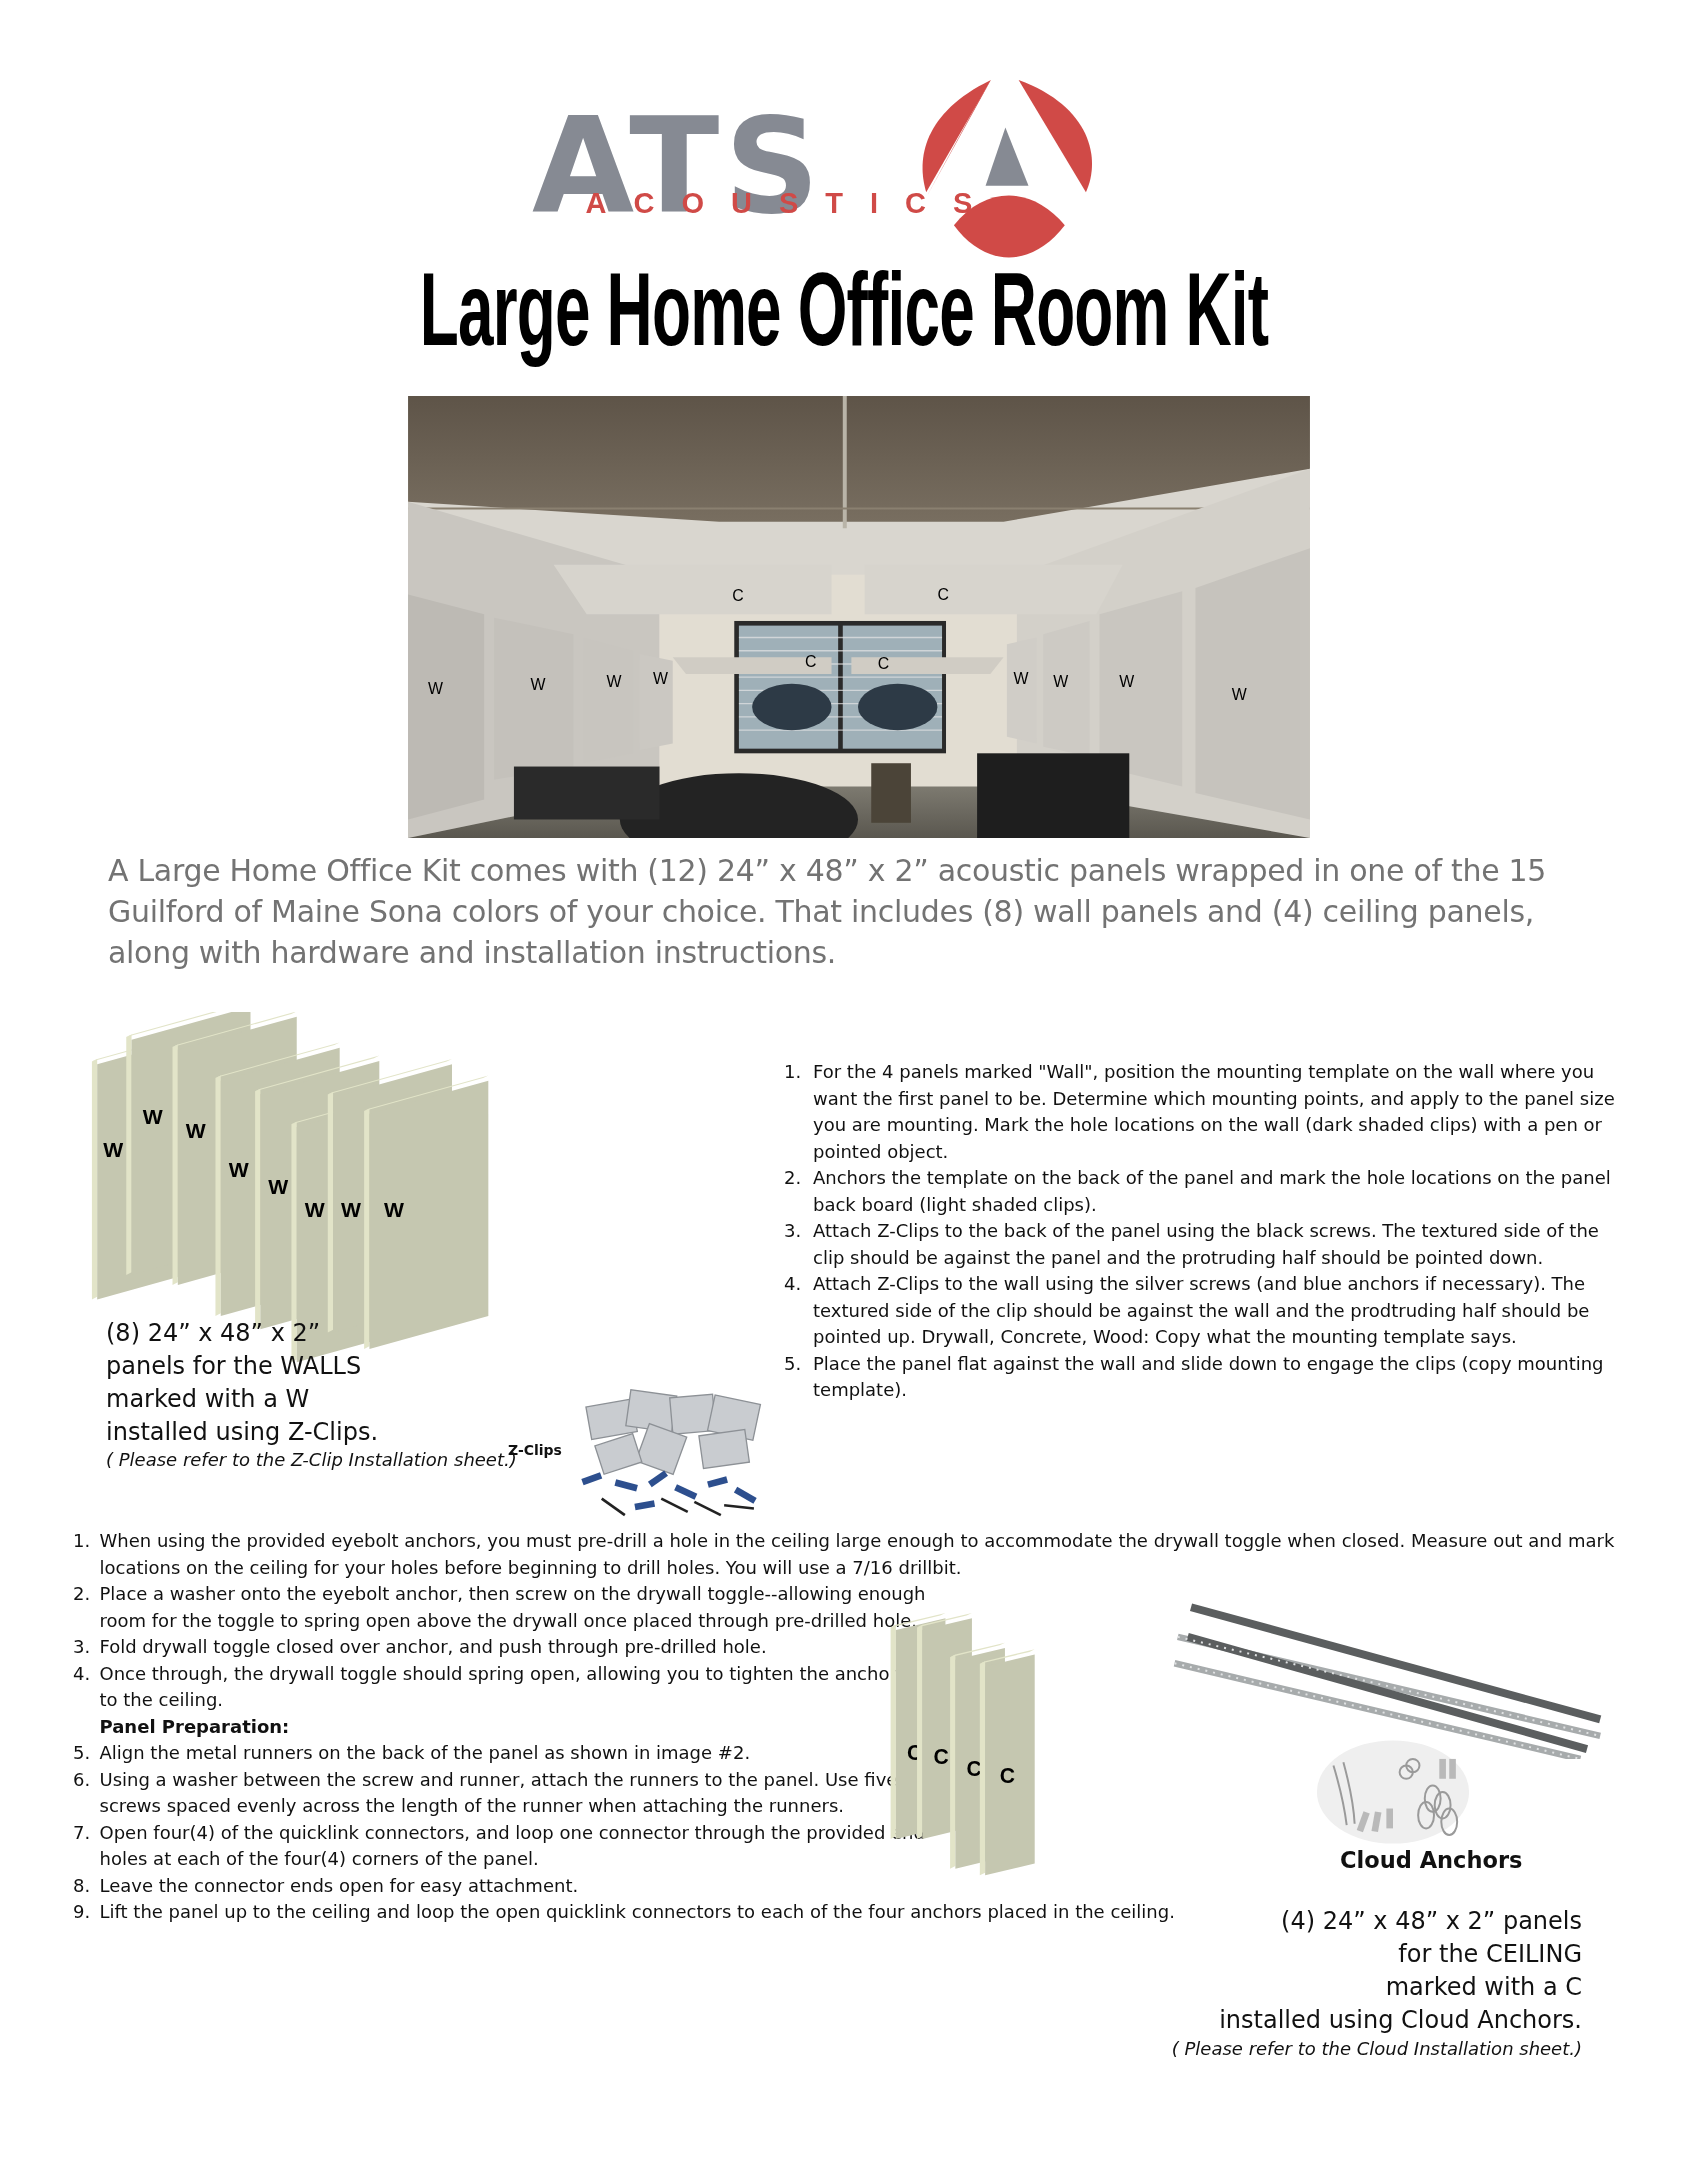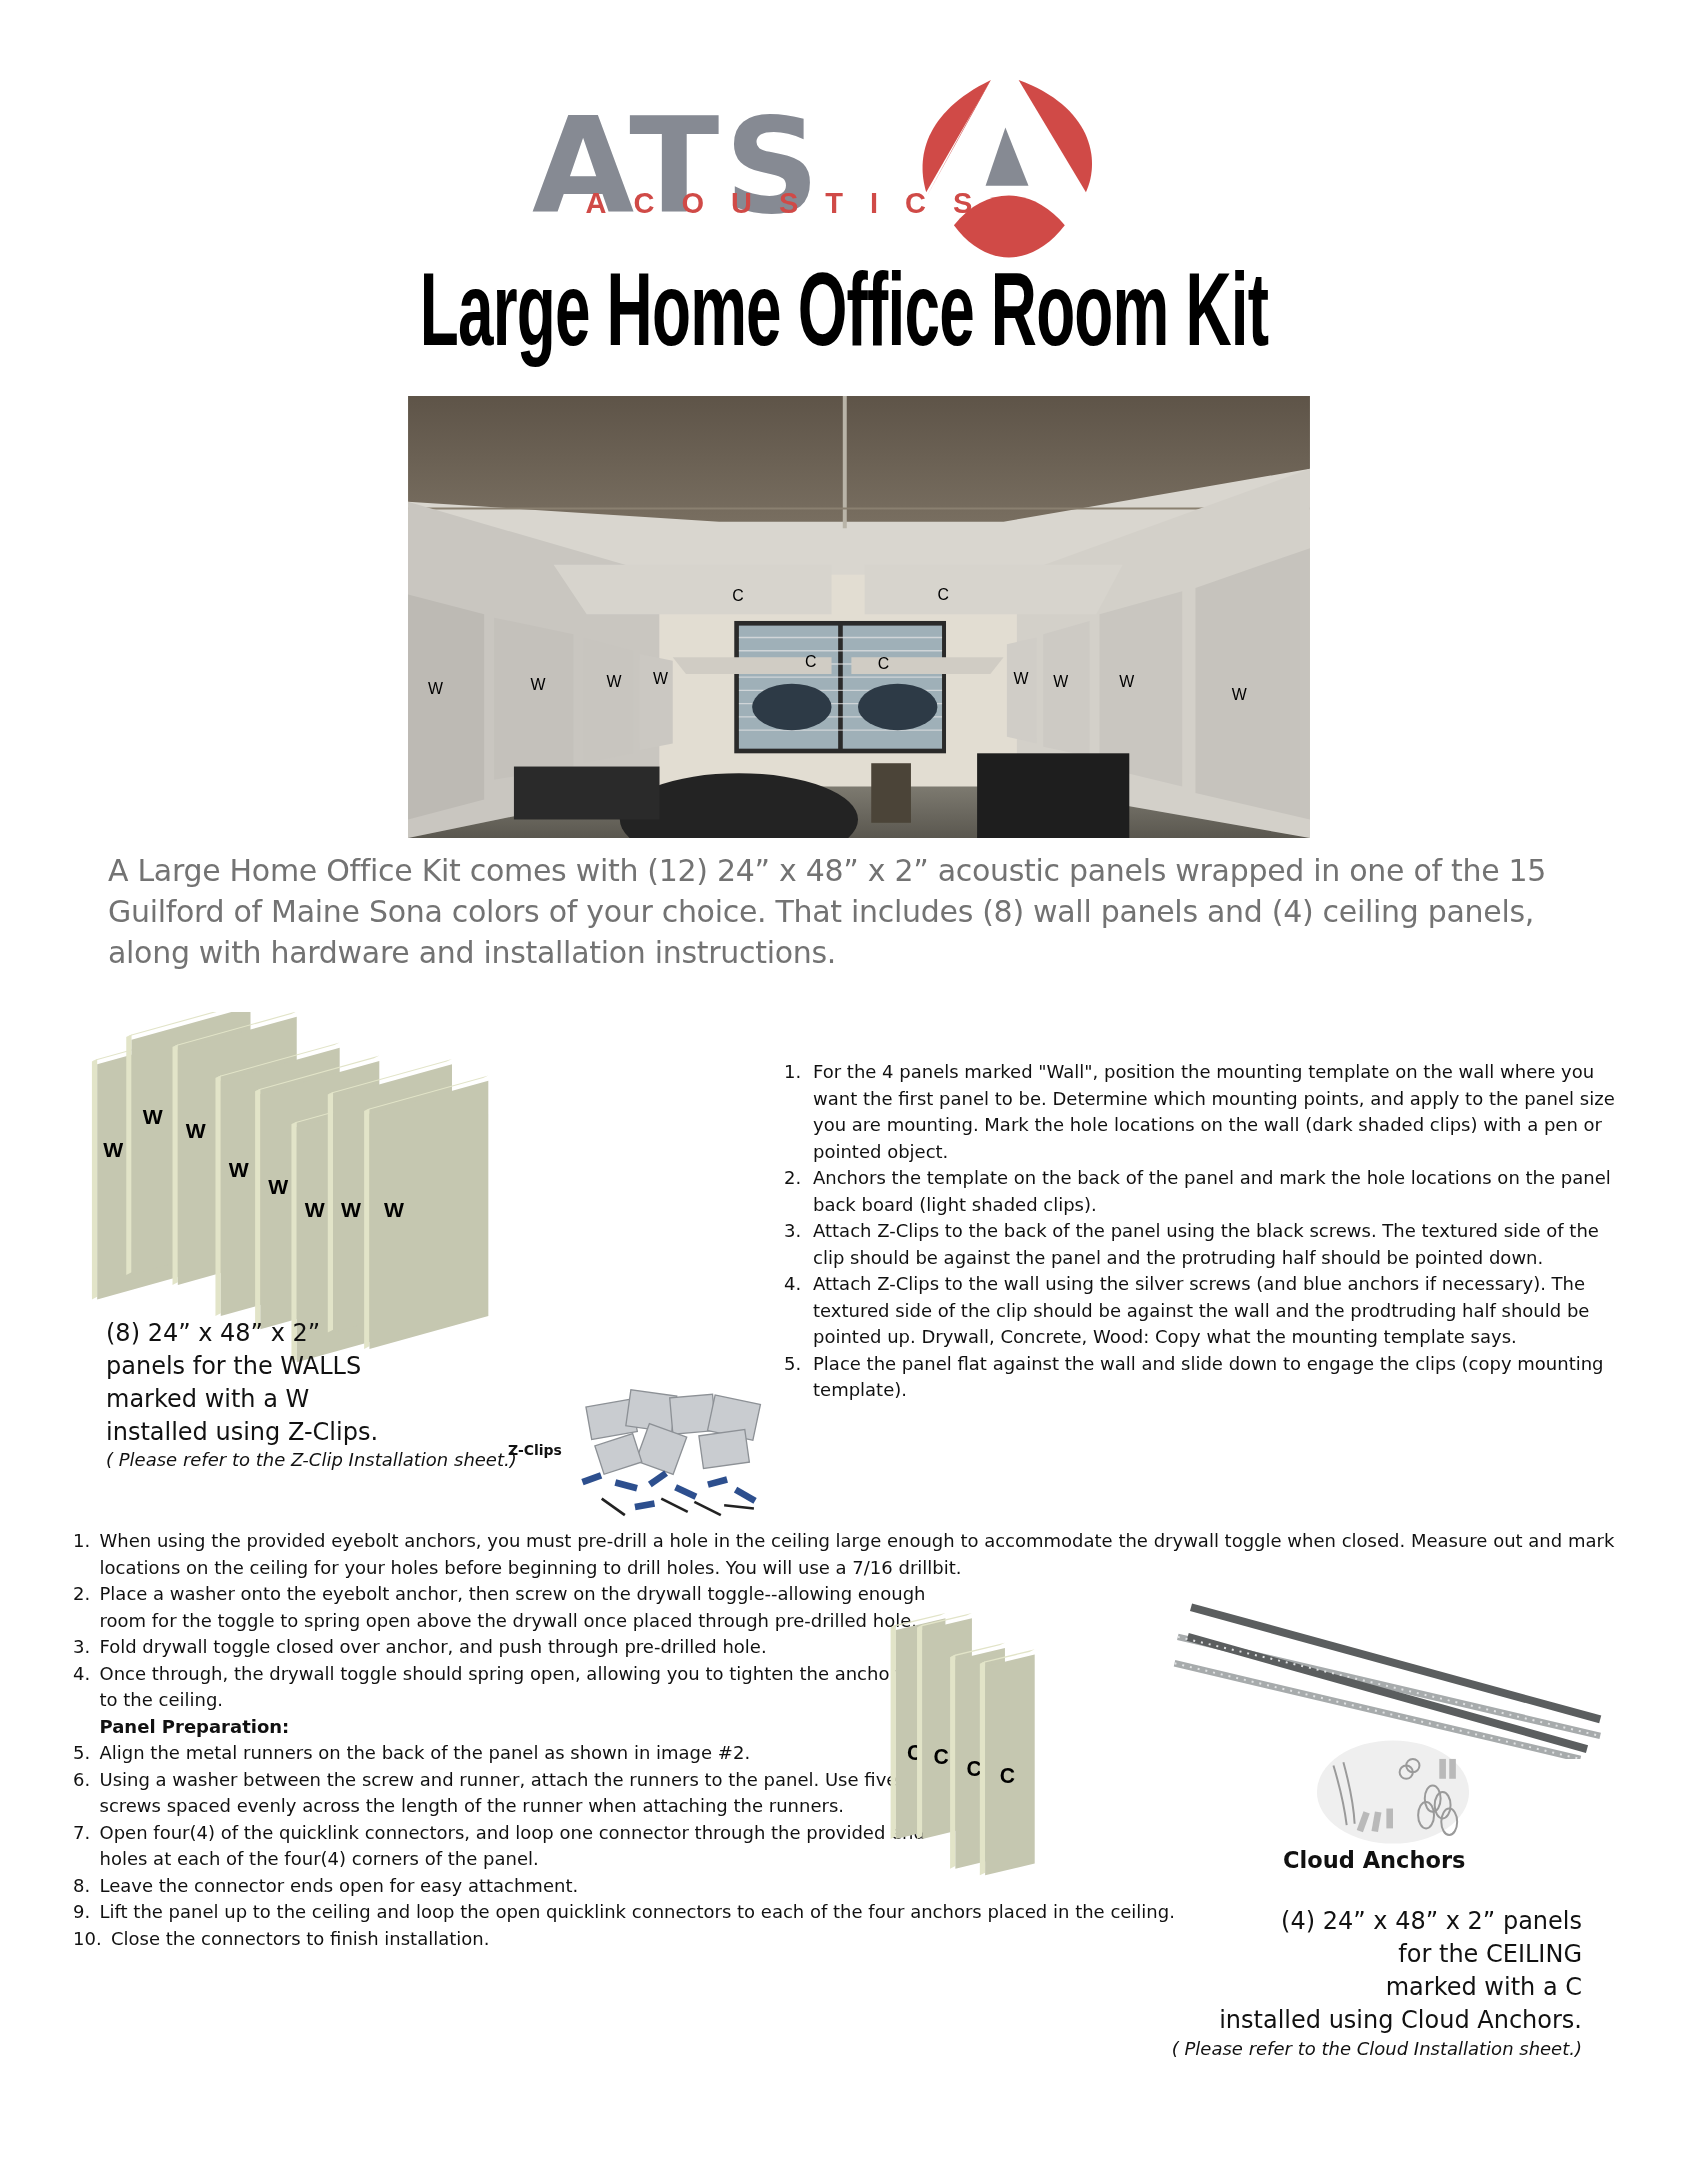--- a/index.html
+++ b/index.html
@@ -47,21 +47,21 @@
   #ceiling-steps { left: 73px; top: 1528px; width: 1561px; margin: 0; padding: 0; list-style: none;
                    font-family: "DejaVu Sans", sans-serif; font-size: 18px; line-height: 26.5px; color: #111; }
   #ceiling-steps .step { padding-left: 26.5px; }
   #ceiling-steps .narrow { width: 860px; }
   #ceiling-steps .sub { padding-left: 26.5px; font-weight: bold; }
   #ceiling-steps .n10 { padding-left: 38px; }
 
   #ceiling-panels { left: 887px; top: 1601px; width: 265px; height: 390px; }
   #runners { left: 1164px; top: 1594px; width: 450px; height: 165px; }
   #anchors-photo { left: 1307px; top: 1739px; width: 172px; height: 106px; }
-  #anchors-label { left: 1283px; top: 1847px; font-weight: bold; font-size: 22.5px; font-family: "DejaVu Sans", sans-serif; }
+  #anchors-label { left: 1340px; top: 1847px; font-weight: bold; font-size: 22.5px; font-family: "DejaVu Sans", sans-serif; }
 
   #ceiling-caption { left: 1092px; top: 1905px; width: 490px; text-align: right; font-family: "DejaVu Sans", sans-serif;
                      font-size: 24px; line-height: 33px; color: #111; }
   #ceiling-caption .note { font-style: italic; font-size: 18px; line-height: 24px; }
 </style>
 </head>
 <body>
 
 <div id="logo" class="abs">
   <div class="abs logo-ats">ATS</div>
@@ -258,21 +258,20 @@
   <li class="step"><span class="num">1.</span><span>When using the provided eyebolt anchors, you must pre-drill a hole in the ceiling large enough to accommodate the drywall toggle when closed. Measure out and mark locations on the ceiling for your holes before beginning to drill holes. You will use a 7/16 drillbit.</span></li>
   <li class="step narrow"><span class="num">2.</span><span>Place a washer onto the eyebolt anchor, then screw on the drywall toggle--allowing enough room for the toggle to spring open above the drywall once placed through pre-drilled hole.</span></li>
   <li class="step narrow"><span class="num">3.</span><span>Fold drywall toggle closed over anchor, and push through pre-drilled hole.</span></li>
   <li class="step narrow"><span class="num">4.</span><span>Once through, the drywall toggle should spring open, allowing you to tighten the anchor closer to the ceiling.</span></li>
   <li class="sub narrow">Panel Preparation:</li>
   <li class="step narrow"><span class="num">5.</span><span> Align the metal runners on the back of the panel as shown in image #2.</span></li>
   <li class="step narrow"><span class="num">6.</span><span>Using a washer between the screw and runner, attach the runners to the panel. Use five (5) screws spaced evenly across the length of the runner when attaching the runners.</span></li>
   <li class="step narrow"><span class="num">7.</span><span>Open four(4) of the quicklink connectors, and loop one connector through the provided end holes at each of the four(4) corners of the panel.</span></li>
   <li class="step narrow"><span class="num">8.</span><span>Leave the connector ends open for easy attachment.</span></li>
   <li class="step" style="width:1085px"><span class="num">9.</span><span>Lift the panel up to the ceiling and loop the open quicklink connectors to each of the four anchors placed in the ceiling.</span></li>
-  <li class="step n10"><span class="num">10.</span><span>Close the connectors to finish installation.</span></li>
 </ol>
 
 <svg id="ceiling-panels" class="abs" viewBox="0 0 400 590">
   <g id="ceiling-panel-group">
       <g>
         <polygon points="5,40 13,36 13,356 5,360" fill="#e2e4c8"></polygon>
         <polygon points="5,40 80,22 88,18 13,36" fill="#e2e4c8"></polygon>
         <polygon points="13,44 88,26 88,342 13,360" fill="#c5c7b0"></polygon>
         <text x="30" y="240" class="panel-label">C</text>
       </g>

